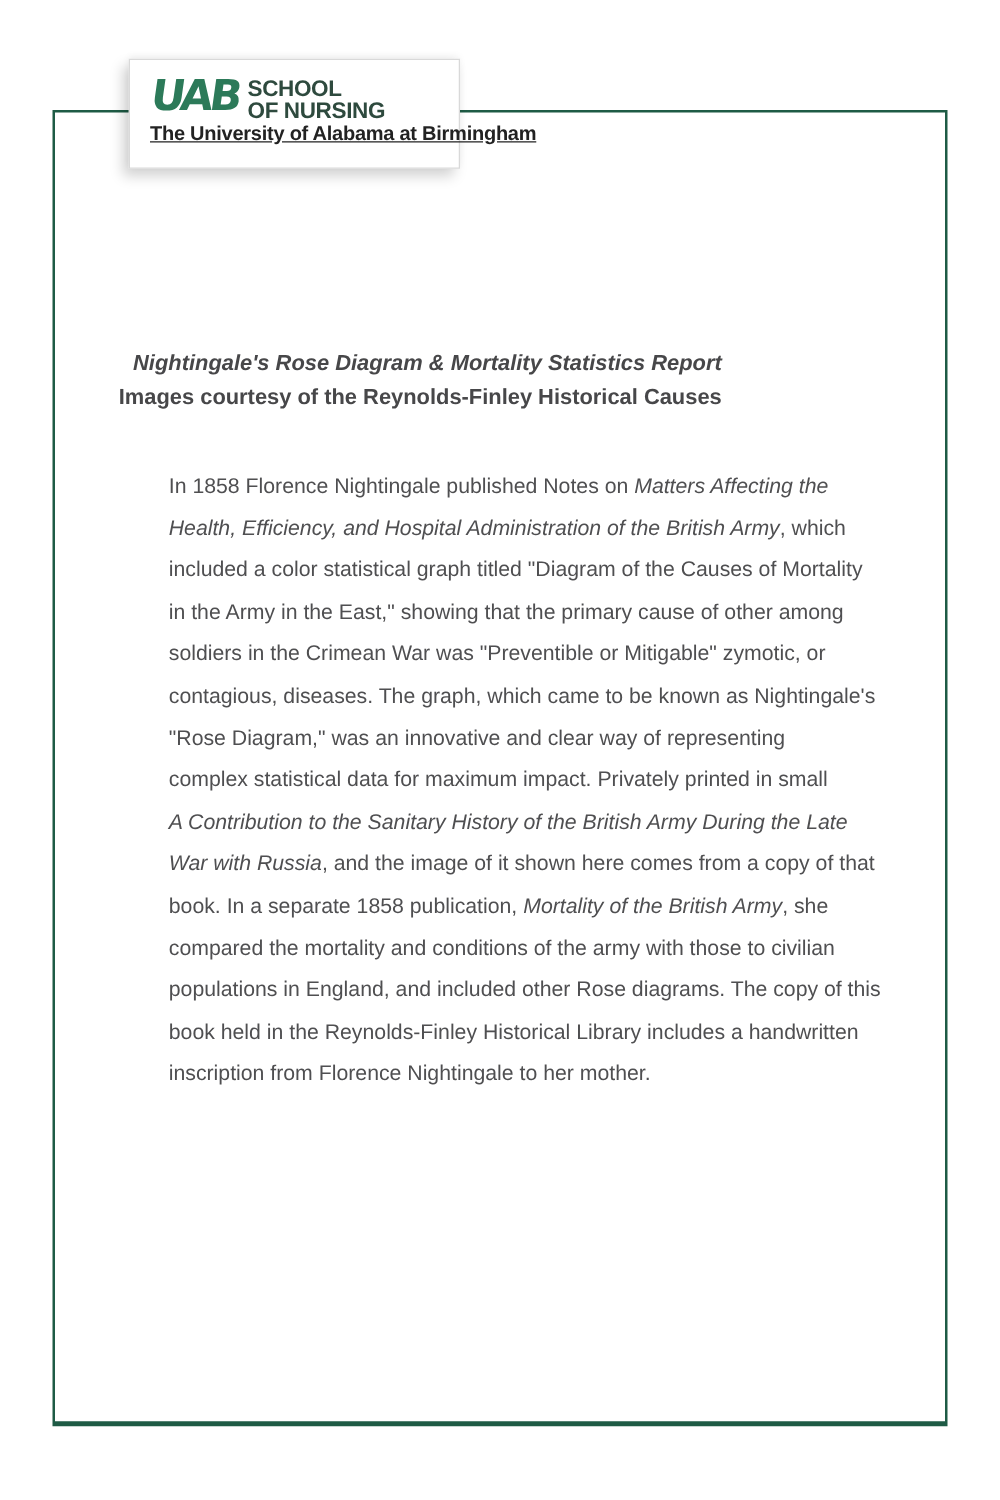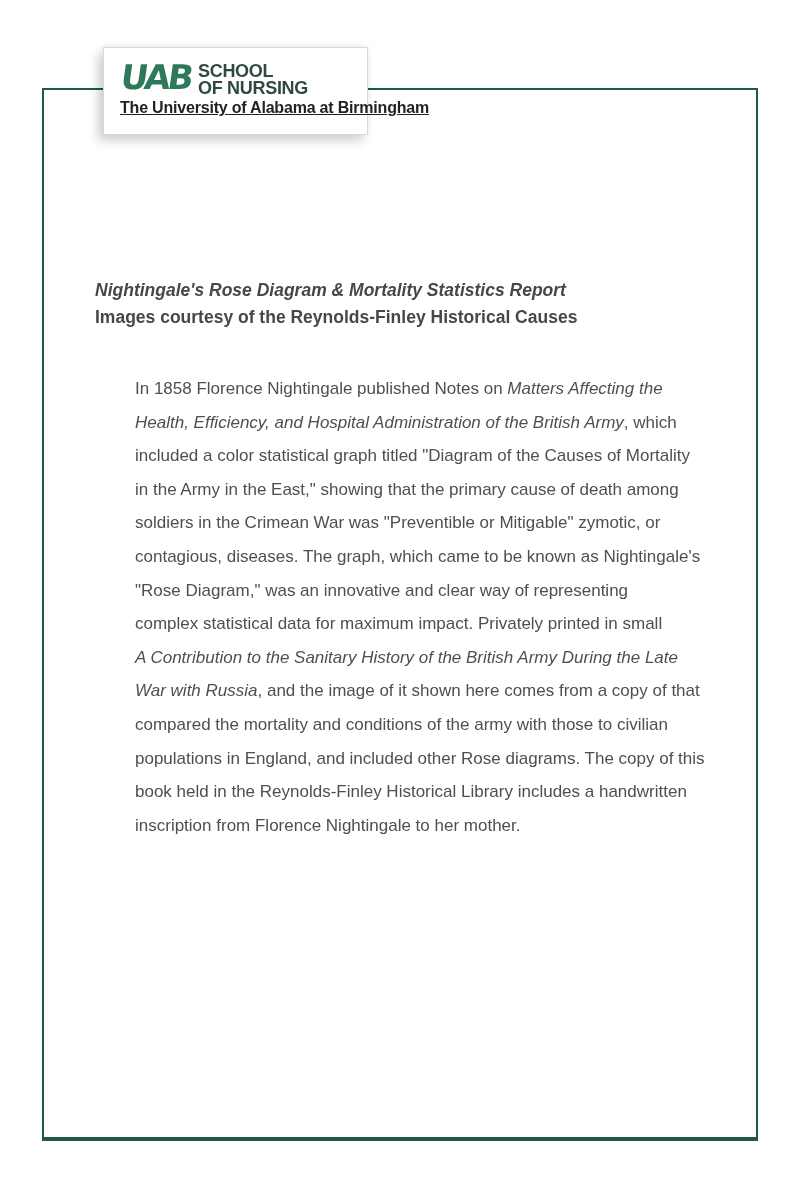--- a/index.html
+++ b/index.html
@@ -67,21 +67,21 @@
   .title-block {
     position:absolute;
     left:95px; top:277px;
     font-size:17.5px;
     line-height:27px;
     font-weight:bold;
     color:var(--title-text,#474749);
     white-space:nowrap;
     z-index:3;
   }
-  .title-line1 { font-style:italic; }
+  .title-line1 { font-style:italic;text-align:right; }
 
   
   .body-block {
     position:absolute;
     left:95px; top:372px;
     font-size:17px;
     line-height:33.6px;
     color:var(--body-text,#4f4f51);
     z-index:3;
   }
@@ -103,24 +103,25 @@
 
 <div class="title-block">
   <div class="title-line1">Nightingale's Rose Diagram &amp; Mortality Statistics Report</div>
   <div class="title-line2">Images courtesy of the Reynolds-Finley Historical Causes</div>
 </div>
 
 <div class="body-block">
     <div class="body-line"><span>In 1858 Florence Nightingale published Notes on </span><i>Matters Affecting the</i></div>
     <div class="body-line"><i>Health, Efficiency, and Hospital Administration of the British Army</i><span>, which</span></div>
     <div class="body-line"><span>included a color statistical graph titled "Diagram of the Causes of Mortality</span></div>
-    <div class="body-line"><span>in the Army in the East," showing that the primary cause of death among</span></div>
+    <div class="body-line"><span>in the Army in the East," showing that the primary cause of other among</span></div>
     <div class="body-line"><span>soldiers in the Crimean War was "Preventible or Mitigable" zymotic, or</span></div>
     <div class="body-line"><span>contagious, diseases. The graph, which came to be known as Nightingale's</span></div>
     <div class="body-line"><span>"Rose Diagram," was an innovative and clear way of representing</span></div>
     <div class="body-line"><span>complex statistical data for maximum impact. Privately printed in small</span></div>
     <div class="body-line"><i>A Contribution to the Sanitary History of the British Army During the Late</i></div>
     <div class="body-line"><i>War with Russia</i><span>, and the image of it shown here comes from a copy of that</span></div>
+    <div class="body-line"><span>book. In a separate 1858 publication, </span><i>Mortality of the British Army</i><span>, she</span></div>
     <div class="body-line"><span>compared the mortality and conditions of the army with those to civilian</span></div>
     <div class="body-line"><span>populations in England, and included other Rose diagrams. The copy of this</span></div>
     <div class="body-line"><span>book held in the Reynolds-Finley Historical Library includes a handwritten</span></div>
     <div class="body-line"><span>inscription from Florence Nightingale to her mother.</span></div>
   </div>
 
 </body></html>

